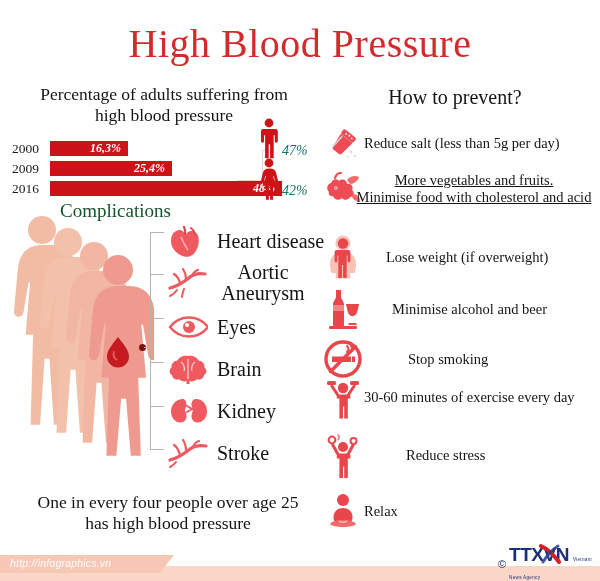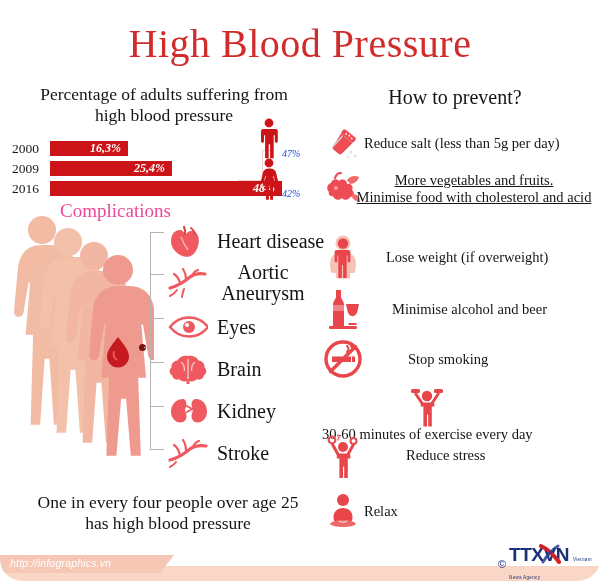--- a/index.html
+++ b/index.html
@@ -3,21 +3,21 @@
 <meta charset="utf-8">
 <style>
   html,body{margin:0;padding:0;}
   body{
     width:600px;height:581px;
     background:#ffffff;
     font-family:"Liberation Serif", serif;
     overflow:hidden;
     position:relative;
   }
-  .stage{position:relative;width:600px;height:581px;overflow:hidden;background:#fff;border-radius:22px;}
+  .stage{position:relative;width:600px;height:581px;overflow:hidden;background:#fff;}
 
   
   .title{
     position:absolute;left:0;top:20px;width:600px;text-align:center;
     font-family:"Liberation Serif", serif;
     font-size:40px;color:#d22b2b;letter-spacing:0.5px;
   }
 
   
   .chart-heading{
@@ -41,25 +41,25 @@
   }
 
   
   .bracket{position:absolute;left:250px;top:150px;width:22px;height:40px;}
   .bracket .vline{position:absolute;left:12px;top:0;width:1.4px;height:40px;background:#f2cdc8;}
   .bracket .h1{position:absolute;left:12px;top:0;width:12px;height:1.4px;background:#f2cdc8;}
   .bracket .h2{position:absolute;left:12px;top:38.6px;width:12px;height:1.4px;background:#f2cdc8;}
   .bracket .stem{position:absolute;left:-12px;top:30px;width:24px;height:1.4px;background:#f2cdc8;}
 
   .gender{position:absolute;display:flex;align-items:flex-end;gap:2px;}
-  .gender .pct{font-size:10px;color:#1d4ed8;font-style:italic;padding-bottom:1px;}
+  .gender .pct{font-size:14px;color:#0f766e;font-style:italic;padding-bottom:1px;}
 
   
   .comp-heading{
-    position:absolute;left:60px;top:200px;font-size:19px;color:#ec4899;
+    position:absolute;left:60px;top:200px;font-size:19px;color:#14532d;
   }
   .comp-tree{position:absolute;left:150px;top:232px;width:14px;height:218px;}
   .comp-tree .spine{position:absolute;left:0;top:0;width:1.3px;height:218px;background:#b9b2ae;}
   .comp-tree .branch{position:absolute;left:0;width:14px;height:1.3px;background:#b9b2ae;}
   .comp-dot{position:absolute;left:139px;top:344px;width:7px;height:7px;border-radius:50%;background:#7a1412;}
   .comp-dot-line{position:absolute;left:144px;top:347px;width:10px;height:1.3px;background:#b9b2ae;}
 
   .comp-item{position:absolute;left:165px;display:flex;align-items:center;gap:6px;}
   .comp-item .cicon{width:46px;height:34px;display:flex;align-items:center;justify-content:center;}
   .comp-item .clabel{font-size:20px;color:#141414;line-height:1.05;white-space:nowrap;}
@@ -337,21 +337,21 @@
       <svg width="38" height="42" viewBox="0 0 38 42">
         <path d="M12 2 h5 v7 c0 2 3 4 3 8 v20 a2 2 0 0 1 -2 2 h-7 a2 2 0 0 1 -2 -2 v-20 c0 -4 3 -6 3 -8 z" fill="#e8464b"></path>
         <rect x="8" y="17" width="13" height="6" fill="#ffffff" opacity="0.35"></rect>
         <path d="M22 16 h13 l-1.5 7 c-0.8 3.5 -2.5 5 -5 5.3 v6.7 h4 v2 h-8 v-2 h4 v-6.7 c-2.5 -0.3 -4.2 -1.8 -5 -5.3 z" fill="#e8464b"></path>
         <rect x="5" y="38" width="28" height="3" rx="1.2" fill="#e8464b"></rect>
       </svg>
     </span>
     <span class="plabel" style="margin-left:28px;">Minimise alcohol and beer</span>
   </div>
 
-  <div class="prev-item" style="left:322px;top:384px;flex-direction:column;">
+  <div class="prev-item" style="left:322px;top:376px;">
     <span class="picon">
       <svg width="38" height="44" viewBox="0 0 38 44">
         <circle cx="19" cy="13" r="5.2" fill="#e8464b"></circle>
         <path d="M13.6 19.5 h10.8 a2 2 0 0 1 2 2 v2 h-2.6 v20 h-3.6 v-12 h-1.2 v12 h-3.6 v-20 h-2.6 v-2 a2 2 0 0 1 2 -2 z" fill="#e8464b"></path>
         <path d="M13.8 20 l-6 -9" stroke="#e8464b" stroke-width="3" stroke-linecap="round"></path>
         <path d="M24.2 20 l6 -9" stroke="#e8464b" stroke-width="3" stroke-linecap="round"></path>
         <rect x="3" y="6" width="9" height="4" rx="1.5" fill="#e8464b"></rect>
         <rect x="26" y="6" width="9" height="4" rx="1.5" fill="#e8464b"></rect>
       </svg>
     </span>

